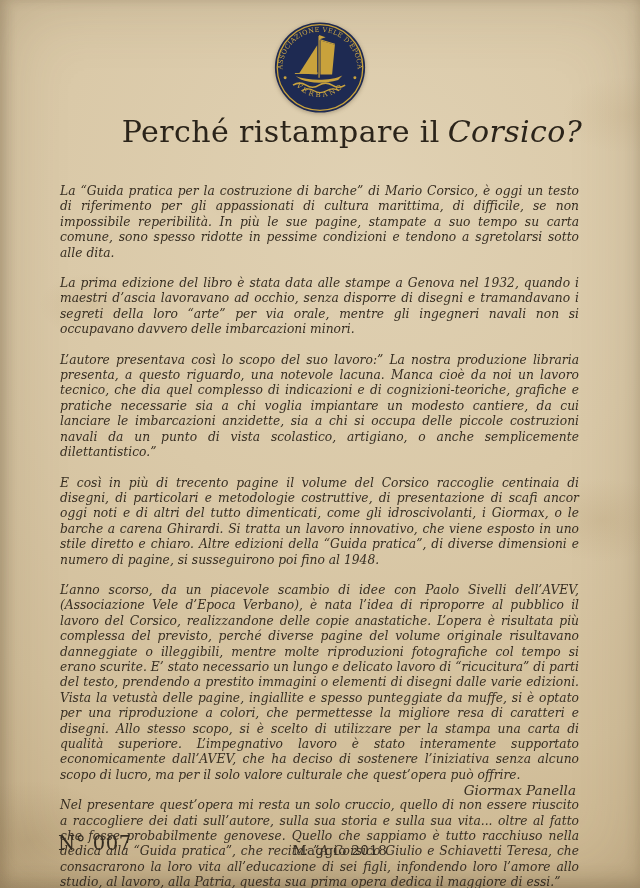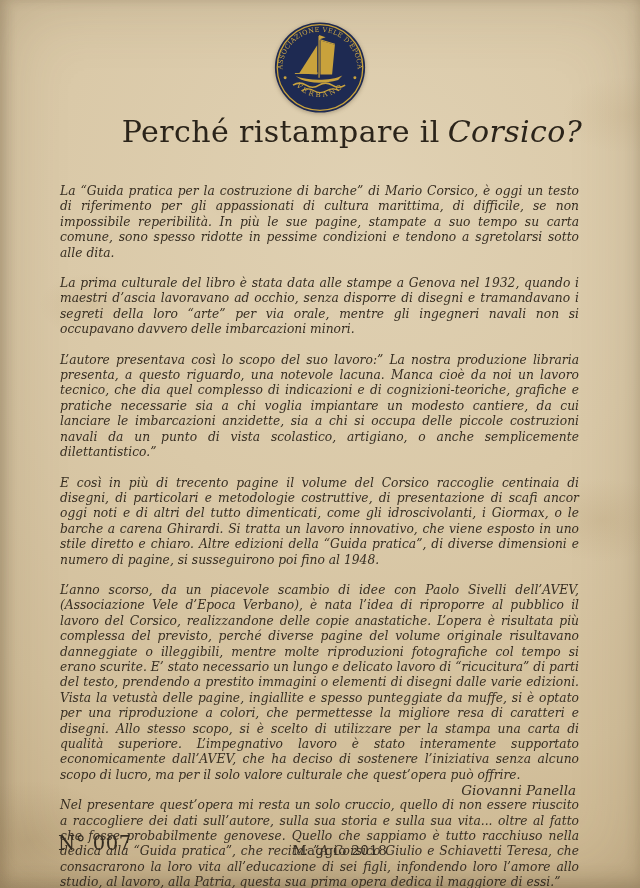--- a/index.html
+++ b/index.html
@@ -96,25 +96,25 @@
       </g>
       <circle cx="12.5" cy="61" r="1.6" class="gold-f"></circle>
       <circle cx="87.5" cy="61" r="1.6" class="gold-f"></circle>
     </svg>
   </div>
 
   <h1 class="title"><span>Perché ristampare il</span><span class="it">Corsico?</span></h1>
 
   <div class="content">
     <p>La “Guida pratica per la costruzione di barche” di Mario Corsico, è oggi un testo di riferimento per gli appassionati di cultura marittima, di difficile, se non impossibile reperibilità. In più le sue pagine, stampate a suo tempo su carta comune, sono spesso ridotte in pessime condizioni e tendono a sgretolarsi sotto alle dita.</p>
-    <p>La prima culturale del libro è stata data alle stampe a Genova nel 1932, quando i maestri d’ascia lavoravano ad occhio, senza disporre di disegni e tramandavano i segreti della loro “arte” per via orale, mentre gli ingegneri navali non si occupavano davvero delle imbarcazioni minori.</p>
+    <p>La prima edizione del libro è stata data alle stampe a Genova nel 1932, quando i maestri d’ascia lavoravano ad occhio, senza disporre di disegni e tramandavano i segreti della loro “arte” per via orale, mentre gli ingegneri navali non si occupavano davvero delle imbarcazioni minori.</p>
     <p>L’autore presentava così lo scopo del suo lavoro:” La nostra produzione libraria presenta, a questo riguardo, una notevole lacuna. Manca cioè da noi un lavoro tecnico, che dia quel complesso di indicazioni e di cognizioni-teoriche, grafiche e pratiche necessarie sia a chi voglia impiantare un modesto cantiere, da cui lanciare le imbarcazioni anzidette, sia a chi si occupa delle piccole costruzioni navali da un punto di vista scolastico, artigiano, o anche semplicemente dilettantistico.”</p>
     <p>E così in più di trecento pagine il volume del Corsico raccoglie centinaia di disegni, di particolari e metodologie costruttive, di presentazione di scafi ancor oggi noti e di altri del tutto dimenticati, come gli idroscivolanti, i Giormax, o le barche a carena Ghirardi. Si tratta un lavoro innovativo, che viene esposto in uno stile diretto e chiaro. Altre edizioni della “Guida pratica”, di diverse dimensioni e numero di pagine, si susseguirono poi fino al 1948.</p>
     <p>L’anno scorso, da un piacevole scambio di idee con Paolo Sivelli dell’AVEV, (Associazione Vele d’Epoca Verbano), è nata l’idea di riproporre al pubblico il lavoro del Corsico, realizzandone delle copie anastatiche. L’opera è risultata più complessa del previsto, perché diverse pagine del volume originale risultavano danneggiate o illeggibili, mentre molte riproduzioni fotografiche col tempo si erano scurite. E’ stato necessario un lungo e delicato lavoro di “ricucitura” di parti del testo, prendendo a prestito immagini o elementi di disegni dalle varie edizioni. Vista la vetustà delle pagine, ingiallite e spesso punteggiate da muffe, si è optato per una riproduzione a colori, che permettesse la migliore resa di caratteri e disegni. Allo stesso scopo, si è scelto di utilizzare per la stampa una carta di qualità superiore. L’impegnativo lavoro è stato interamente supportato economicamente dall’AVEV, che ha deciso di sostenere l’iniziativa senza alcuno scopo di lucro, ma per il solo valore culturale che quest’opera può offrire.</p>
     <p>Nel presentare quest’opera mi resta un solo cruccio, quello di non essere riuscito a raccogliere dei dati sull’autore, sulla sua storia e sulla sua vita... oltre al fatto che fosse probabilmente genovese. Quello che sappiamo è tutto racchiuso nella dedica alla “Guida pratica”, che recita: ”A Corsico Giulio e Schiavetti Teresa, che consacrarono la loro vita all’educazione di sei figli, infondendo loro l’amore allo studio, al lavoro, alla Patria, questa sua prima opera dedica il maggiore di essi.”</p>
   </div>
 
-  <div class="signature">Giovanni Panella</div>
+  <div class="signature">Giormax Panella</div>
 
   <div class="footer-number">N° 007</div>
   <div class="footer-date">Maggio 2018</div>
 
 </div>
 
 </body></html>

